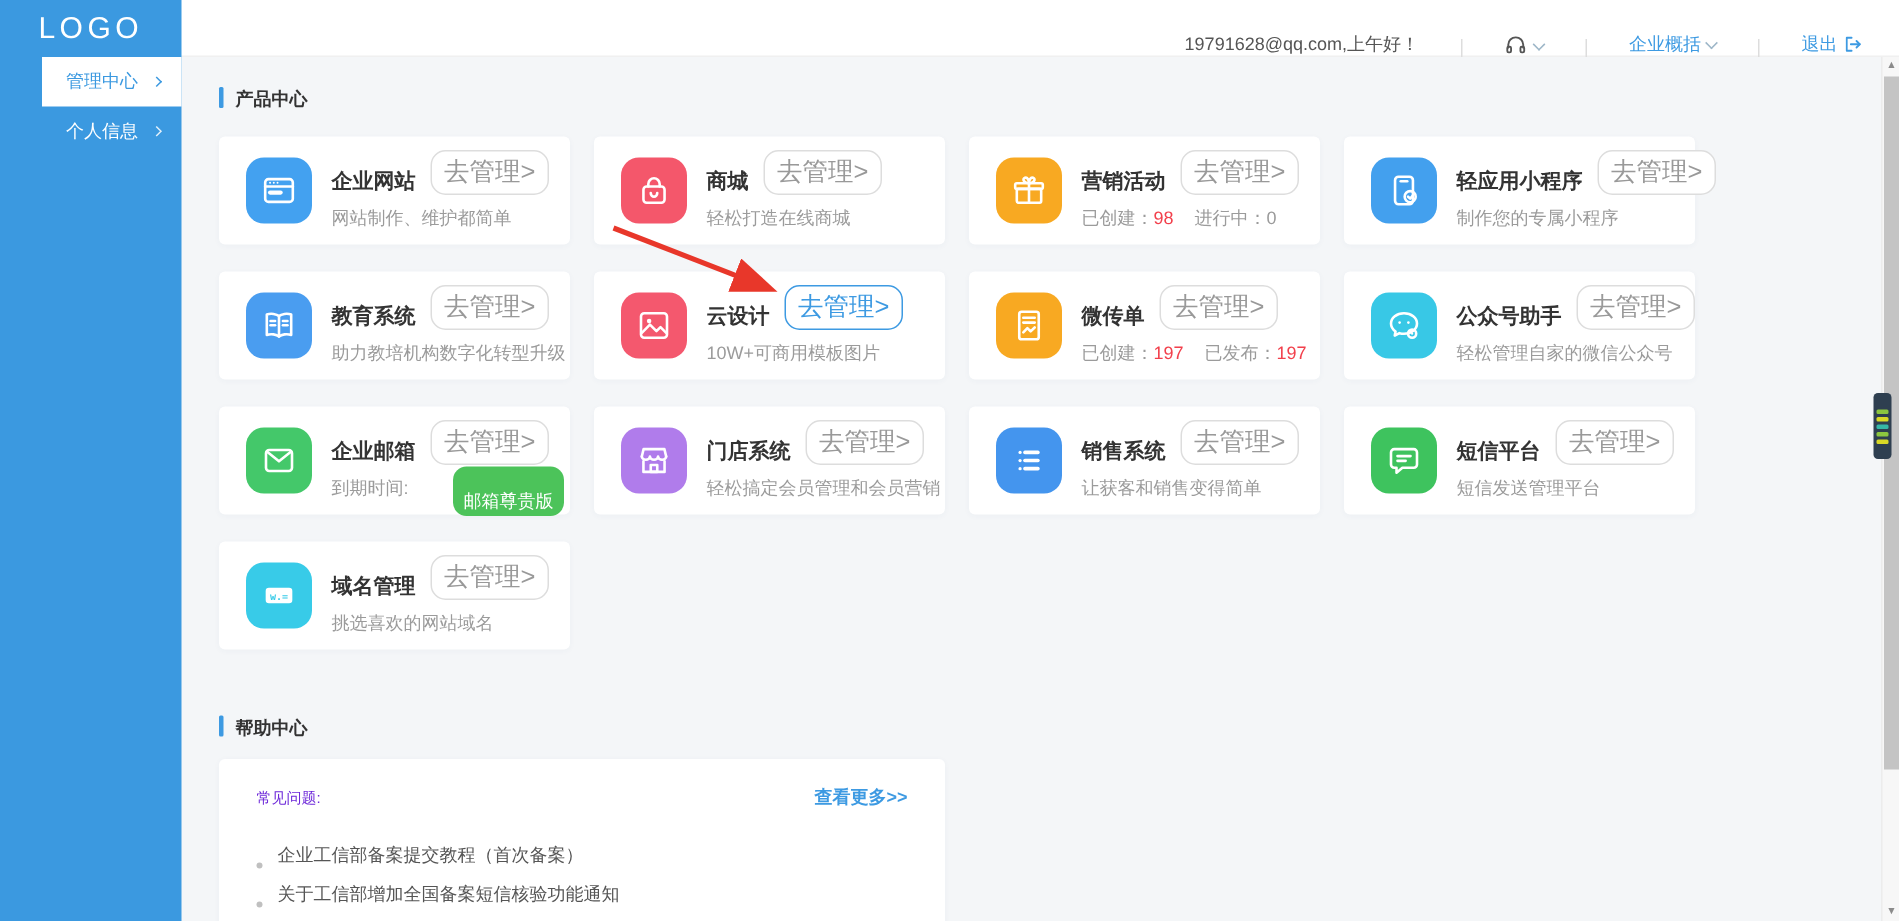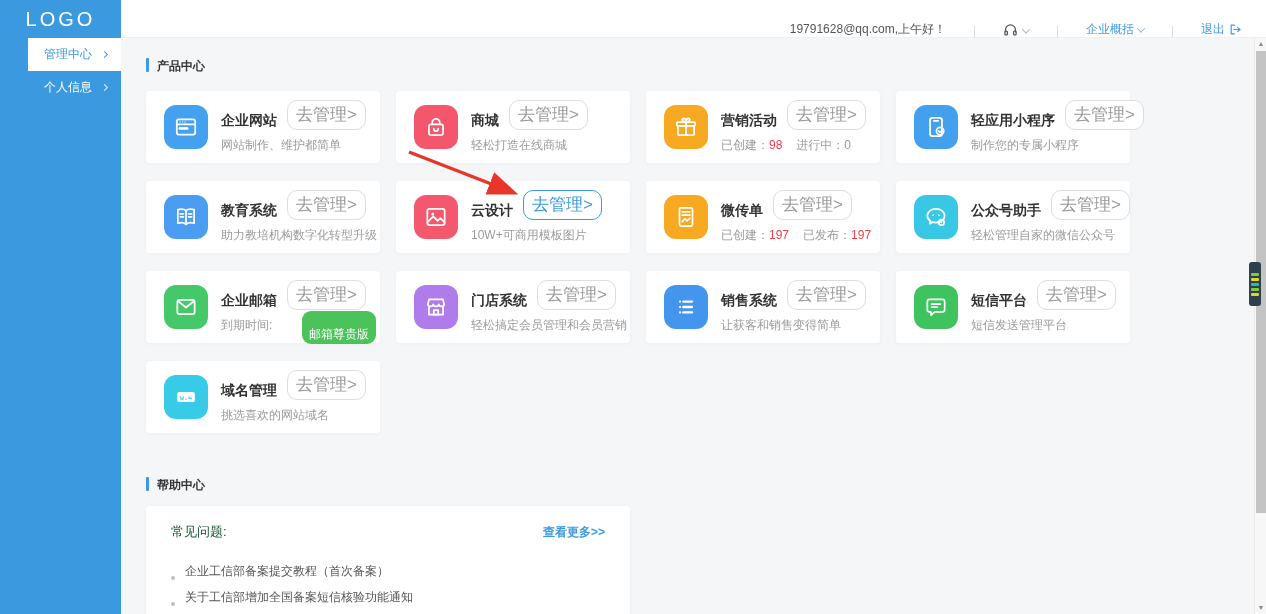--- a/index.html
+++ b/index.html
@@ -39,21 +39,21 @@
   .manage-btn { font-size:17px; color:#999; border:1px solid #ddd; background:#fff; border-radius:10px; padding:2px 8px 3px; white-space:nowrap; cursor:pointer; }
   .manage-btn.hl { color:#3d9ae2; border-color:#3d9ae2; }
   .p-sub { margin-top:7px; font-size:12px; color:#9b9b9b; white-space:nowrap; }
   .stat { margin-right:14px; }
   .stat .v-red { color:#f2404c; }
   .stat .v-gray { color:#9b9b9b; }
   .p-badge { position:absolute; top:-4px; right:4px; background:#4cc35a; color:#fff; font-size:12px; line-height:1; padding:17px 7px 4px; border-radius:9px;margin-top:44px; }
 
   .help-card { margin-top:13px; width:484px; height:175px; background:#fff; border-radius:4px; padding:17px 25px; box-shadow:0 1px 4px rgba(60,80,120,.04); }
   .help-head { display:flex; align-items:center; justify-content:space-between; }
-  .faq-label { font-size:13px; color:#14532d; }
+  .faq-label { font-size:10px; color:#6d28d9; }
   .more-link { font-size:12px; color:#3d9ae2; font-weight:bold; cursor:pointer; text-decoration:none; }
   .help-list { list-style:none; margin-top:13px; }
   .help-list li { display:flex; align-items:flex-end; gap:10px; height:26px; font-size:12px; color:#555; cursor:pointer; }
   .help-list li .dot { width:4px; height:4px; border-radius:50%; background:#c0c0c0; flex:none; }
 
   
   .arrow-overlay { position:absolute; left:0; top:0; width:1266px; height:614px; pointer-events:none; z-index:8; }
 
   
   .scrollbar { position:absolute; right:0; top:38px; bottom:0; width:12px; background:#f7f7f7; border-left:1px solid #ececec; z-index:7; }

